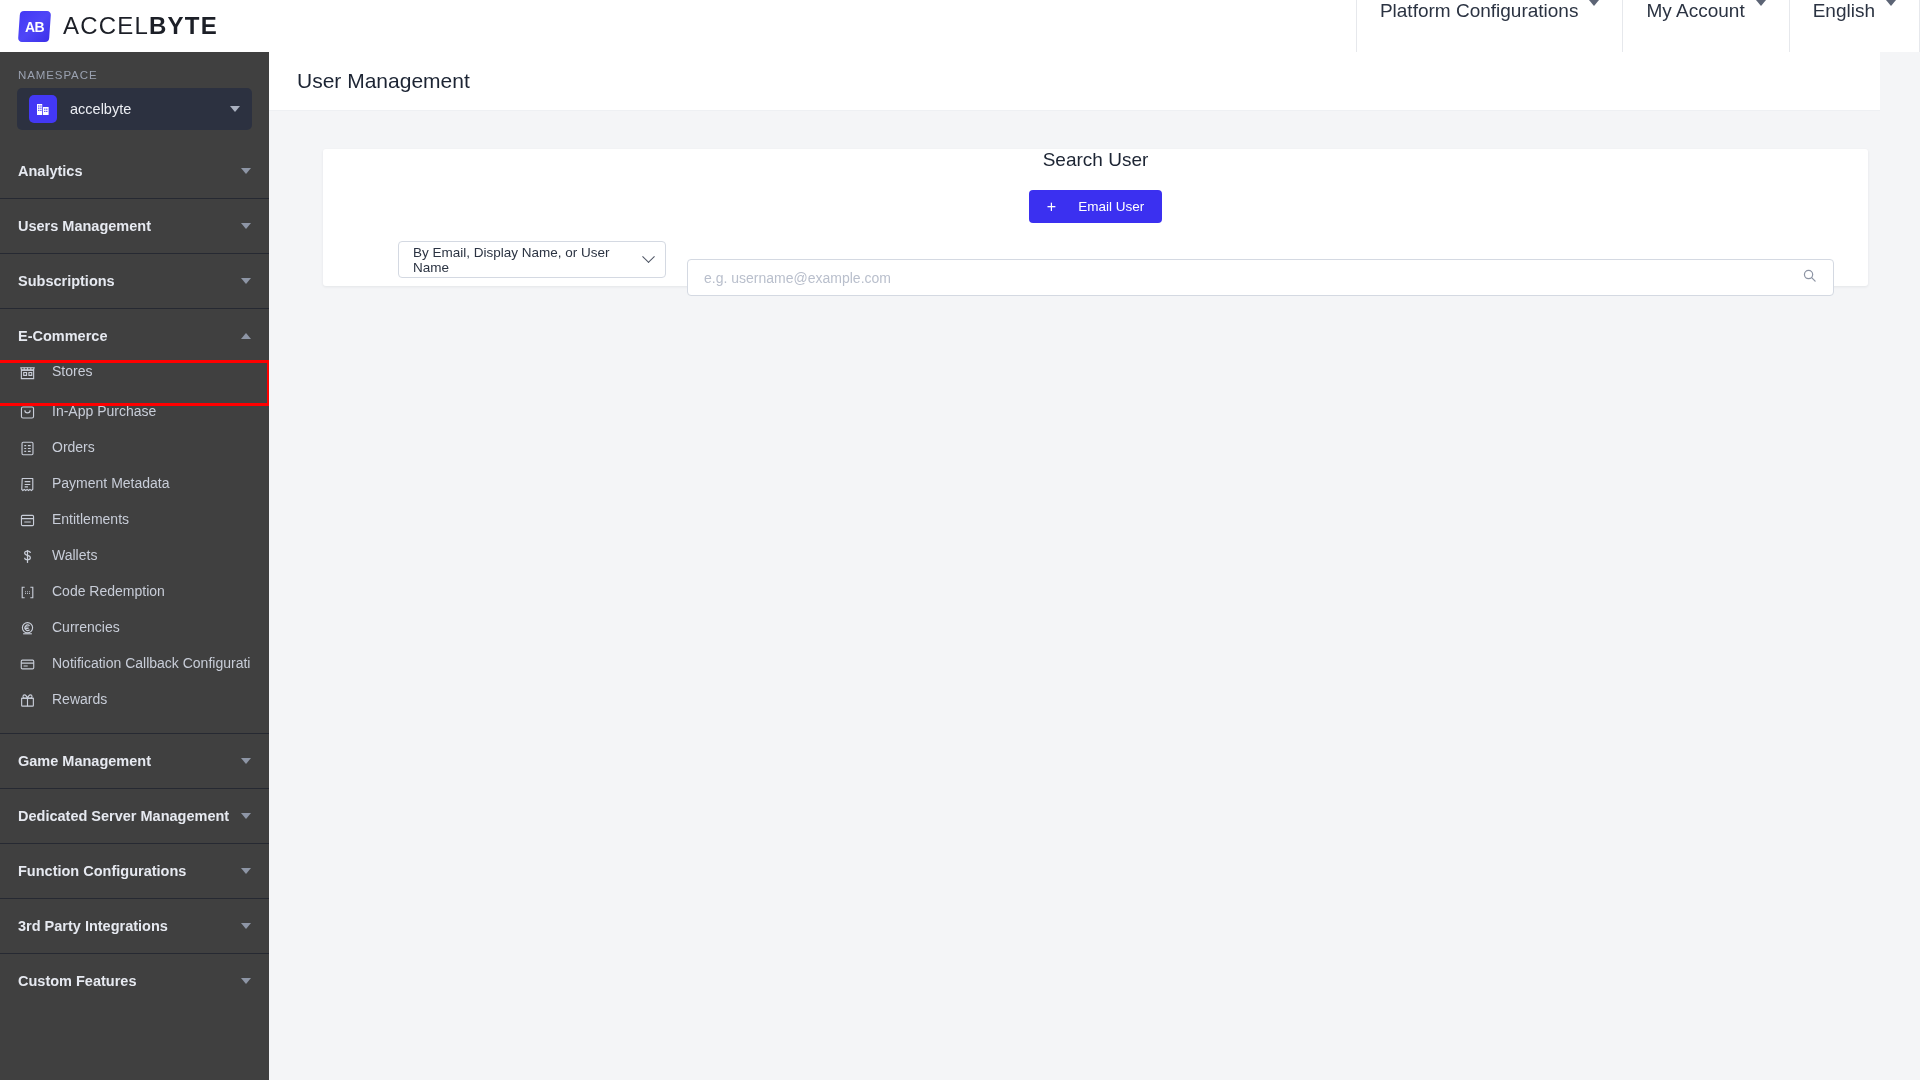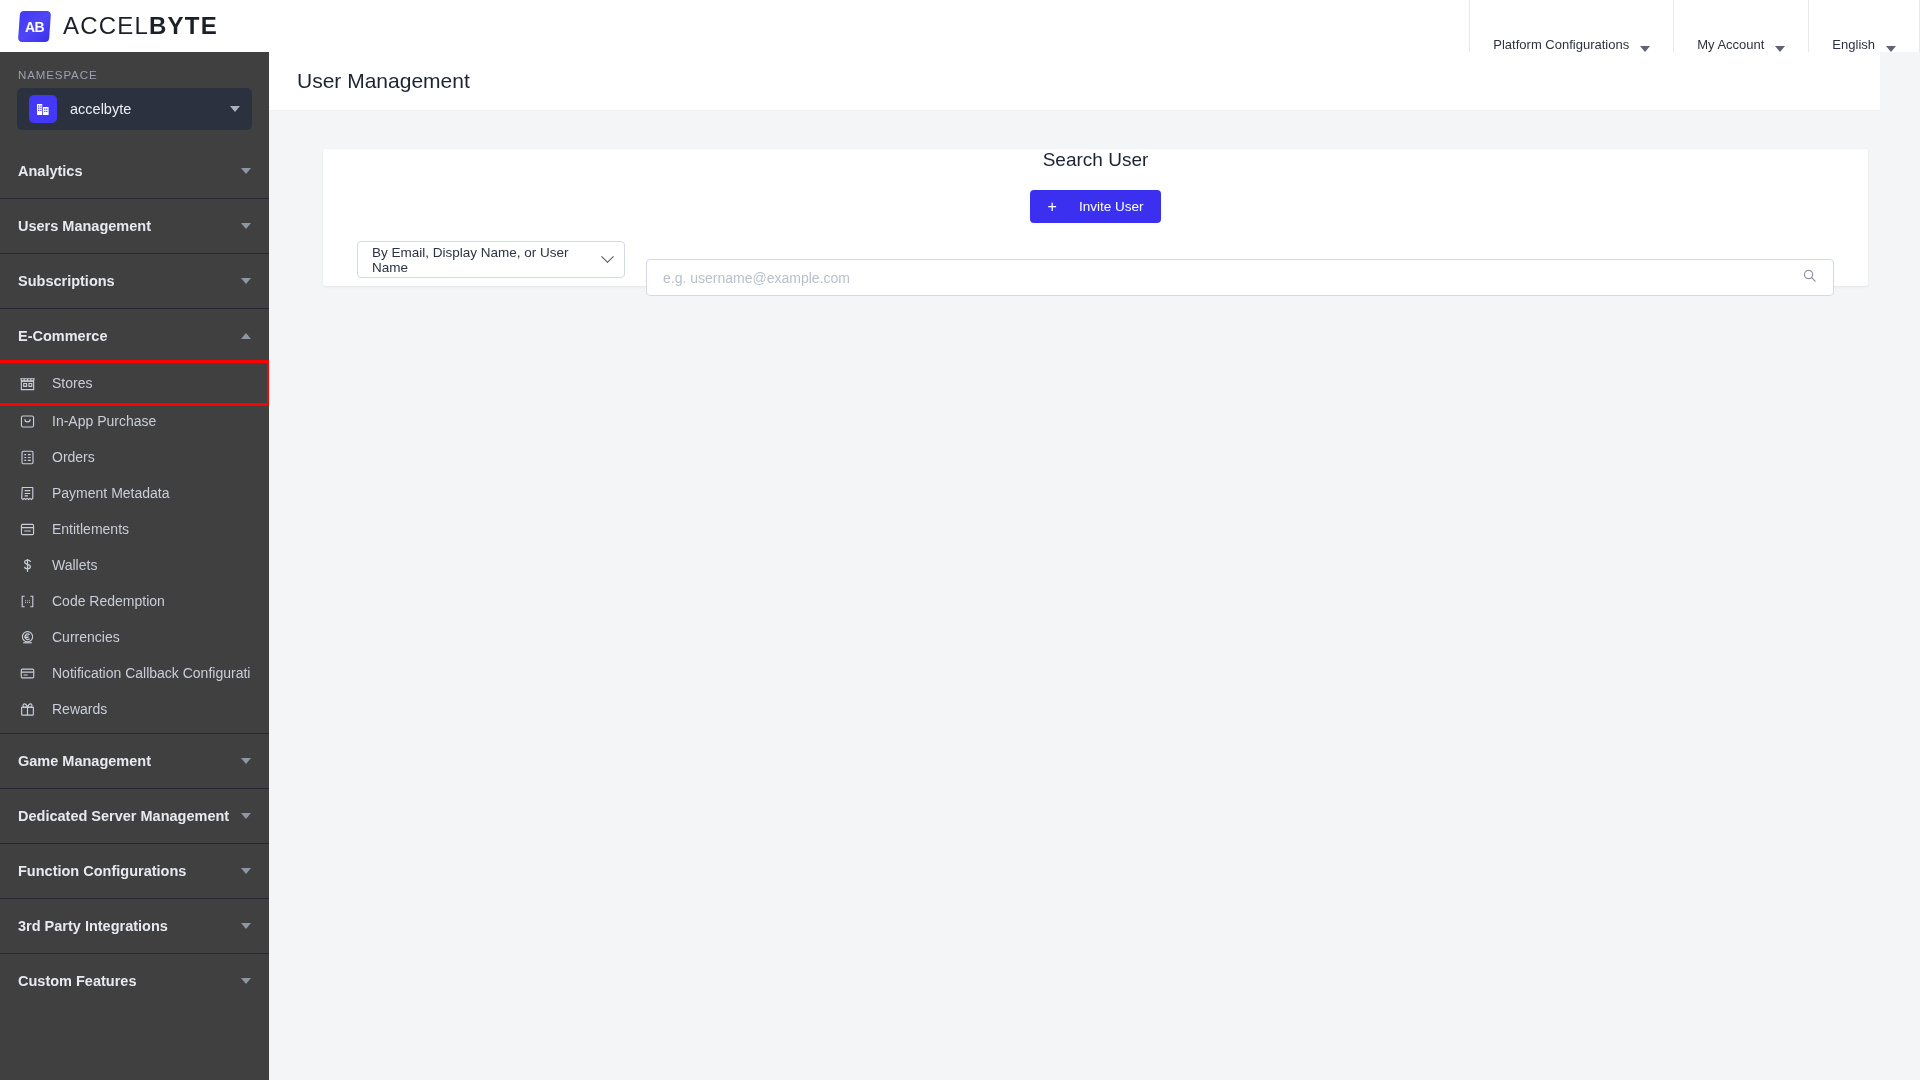--- a/index.html
+++ b/index.html
@@ -37,24 +37,24 @@
     font-family: "Liberation Sans", sans-serif;
   }
   .brand-text {
     font-size: 24px; letter-spacing: 1.2px; color: #1c1f27;
     font-weight: 400;
   }
   .brand-text b { font-weight: 700; }
   .topbar-spacer { flex: 1; }
   .topnav { display: flex; align-items: stretch; }
   .topnav-item {
-    display: flex; align-items: flex-end; gap: 11px;
+    display: flex; align-items: flex-start; gap: 11px;
     padding: 0 23px;
     border-left: 1px solid #e6e8ec;
-    font-size: 13px; color: #2b3342;
+    font-size: 19px; color: #2b3342;
     cursor: pointer; white-space: nowrap;
   }
   .topnav-item:last-child { border-right: 1px solid #e6e8ec; }
   .caret-down {
     width: 0; height: 0;
     border-left: 5px solid transparent;
     border-right: 5px solid transparent;
     border-top: 6px solid #5c6475;
   }
 
@@ -109,21 +109,21 @@
   .nav-caret-dn {
     width: 0; height: 0;
     border-left: 5px solid transparent;
     border-right: 5px solid transparent;
     border-top: 6px solid #8e96a6;
   }
 
   .submenu { padding-bottom: 6px; }
   .submenu-item {
     height: 36px;
-    display: flex; align-items: center; gap: 16px;
+    display: flex; align-items: flex-start; gap: 16px;
     padding-left: 18px;
     cursor: pointer;
   }
   .submenu-item .sm-label {
     color: #c8cdd8; font-size: 14px; white-space: nowrap;
   }
   .sm-icon {
     width: 18px; height: 18px;
     display: flex; align-items: center; justify-content: center;
     flex: 0 0 18px;
@@ -180,20 +180,21 @@
     display: flex; align-items: center; gap: 21px;
     padding: 0 34px;
   }
   .sel {
     width: 268px; height: 37px;
     border: 1px solid #d4d9e2; border-radius: 4px;
     background: #fff;
     display: flex; align-items: center;
     padding: 0 12px 0 14px;
     cursor: pointer;
+    margin-left: 41px;
   }
   .sel-text { flex: 1; font-size: 13.5px; color: #2b3342; }
   .chev {
     display: inline-block; width: 9px; height: 9px;
     border-right: 1.6px solid #4f5665;
     border-bottom: 1.6px solid #4f5665;
     transform: rotate(45deg) translate(-2px,-2px);
   }
   .search-wrap {
     flex: 1; height: 37px;
@@ -418,21 +419,21 @@
 
   <div class="page-header">
     <span class="page-title">User Management</span>
   </div>
 
   <div class="card">
     <div class="card-head">
       <span class="card-title">Search User</span>
       <button class="invite-btn">
         <span class="plus-icon">+</span>
-        <span>Invite User</span>
+        <span>Email User</span>
       </button>
     </div>
 
     <div class="card-row">
       <div class="sel">
         <span class="sel-text">By Email, Display Name, or User Name</span>
         <span class="chev"></span>
       </div>
 
       <div class="search-wrap">

